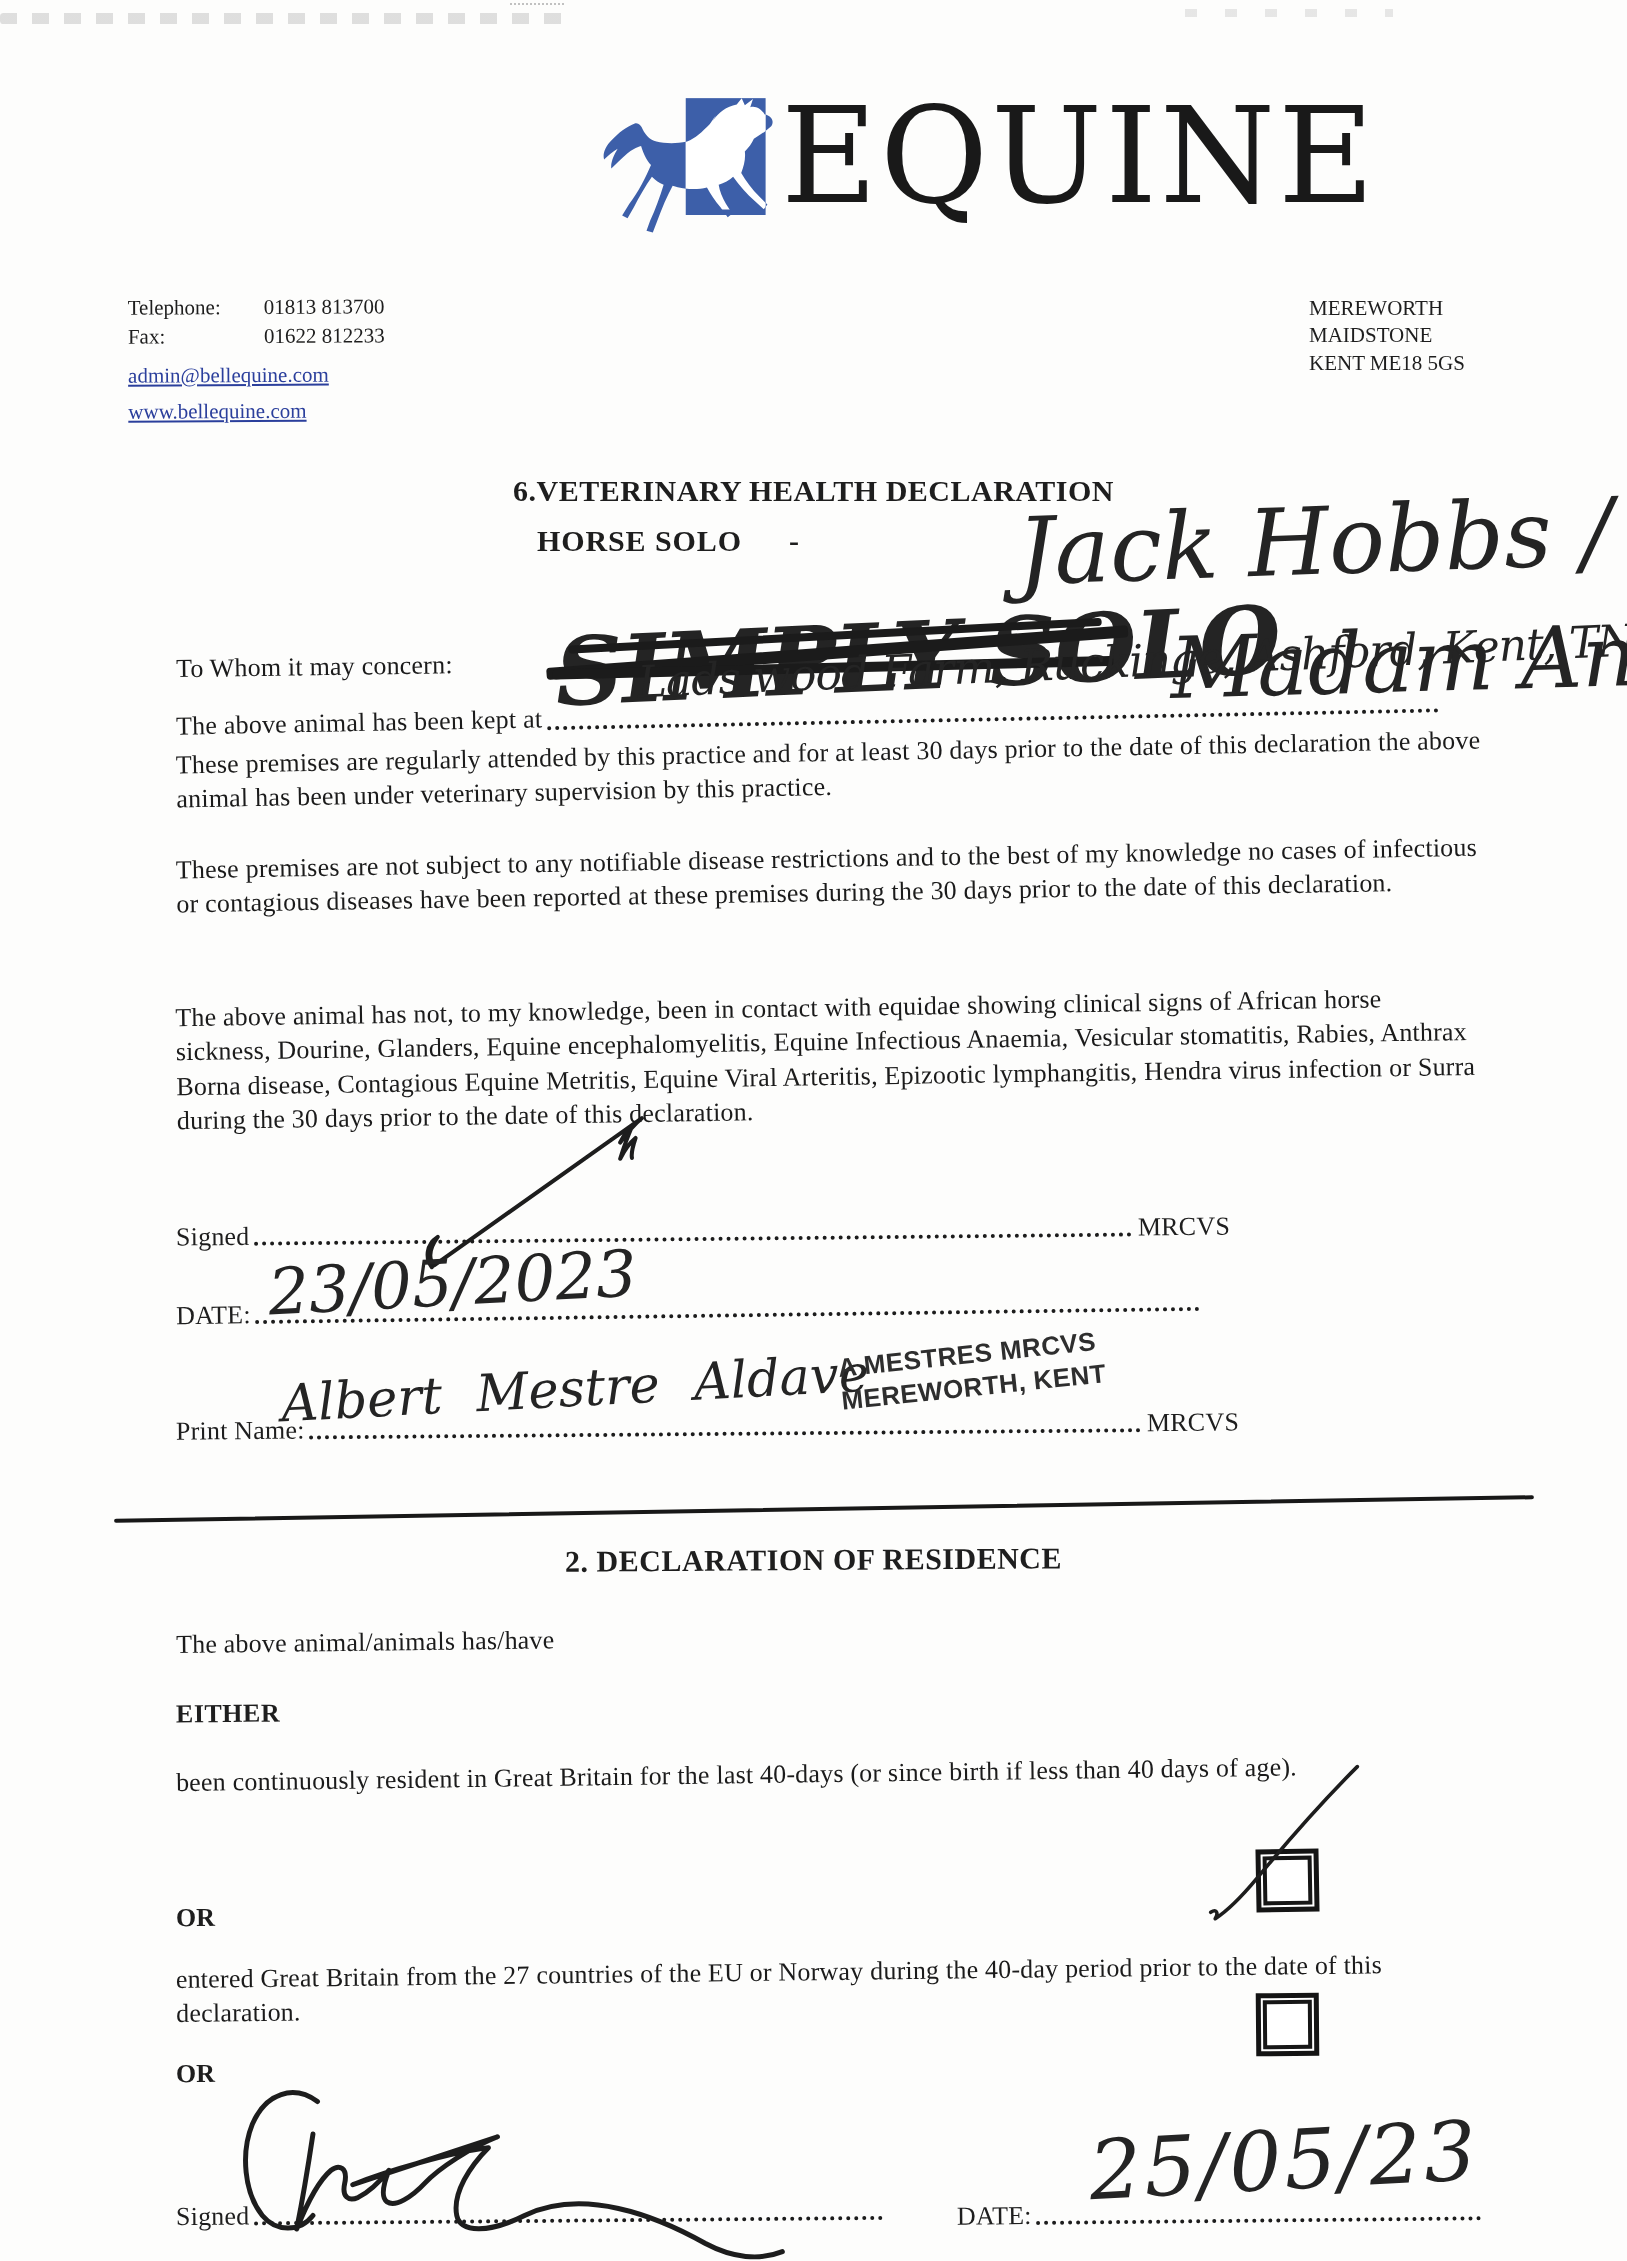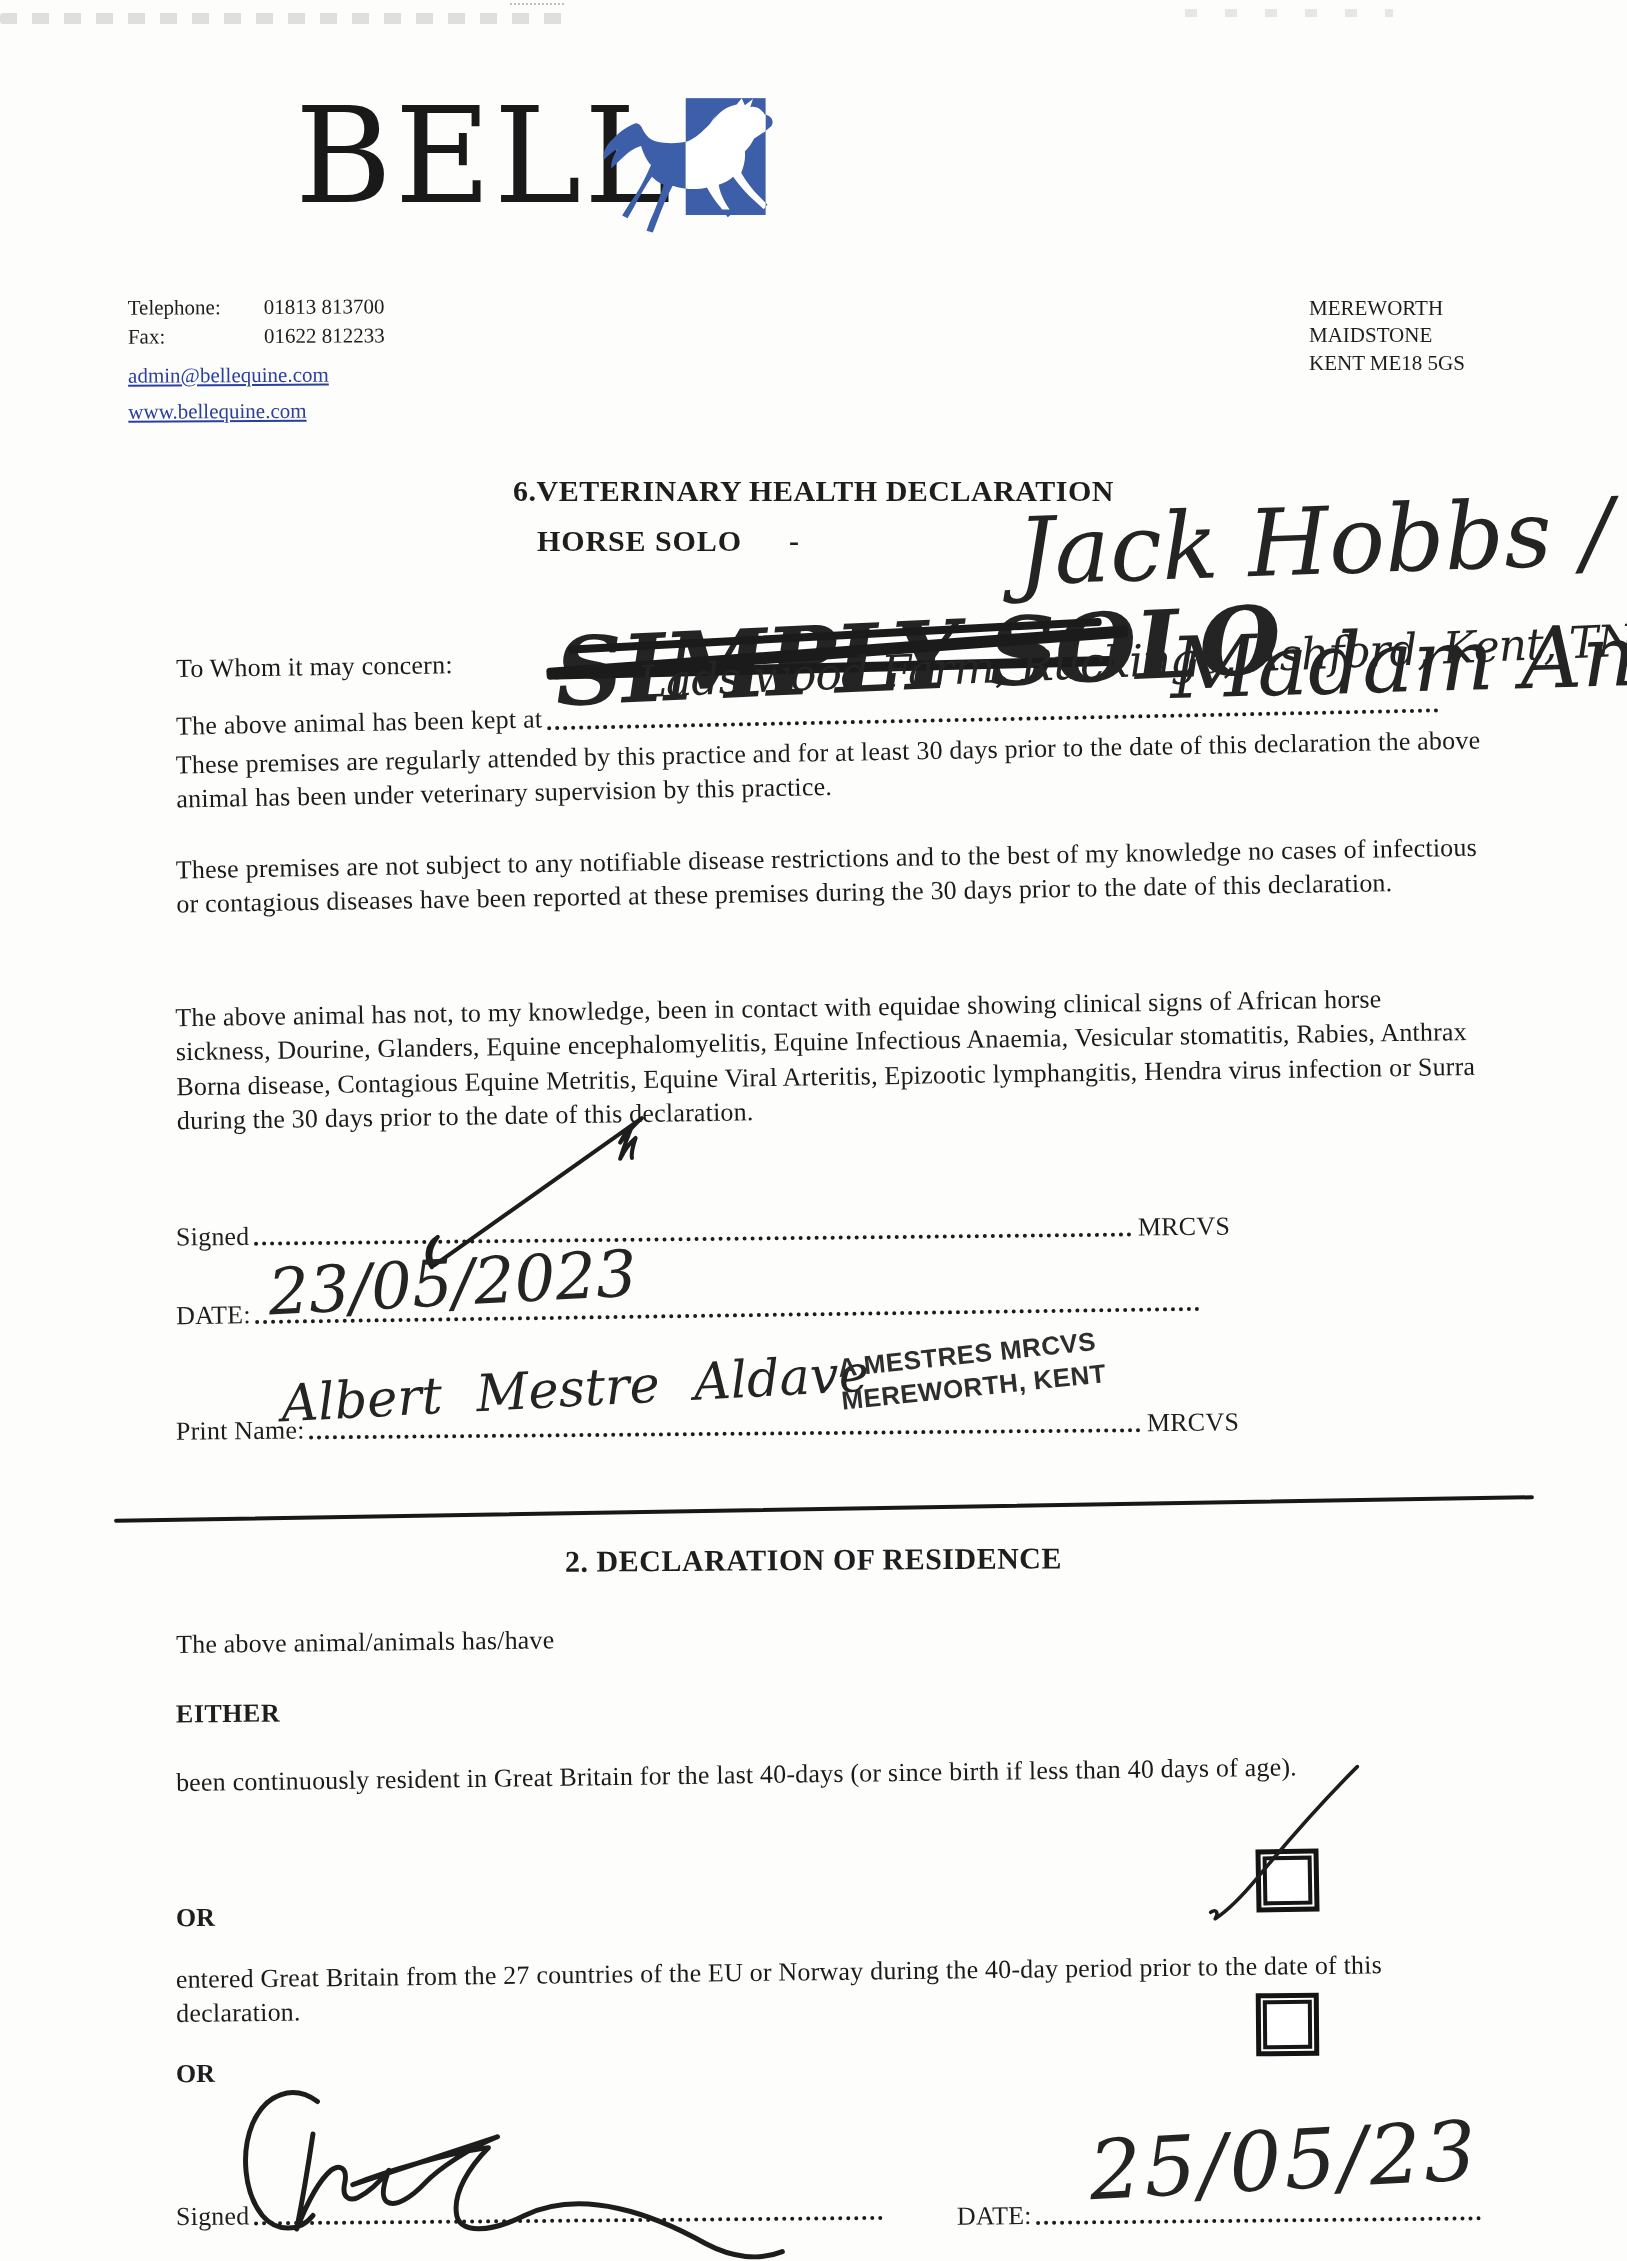--- a/index.html
+++ b/index.html
@@ -112,37 +112,37 @@
 </style>
 </head>
 <body>
 
 <div class="page">
 
   <div class="scan-top"></div>
   <div class="scan-top2"></div>
   <div class="scan-dots"></div>
 
-  <div class="logo-bell">BELL</div>
   <svg class="logo-horse" viewBox="0 0 460 430">
     <defs>
       <clipPath id="boxclip">
           <rect x="225" y="38" width="177" height="259"></rect>
         </clipPath>
       <mask id="outmask">
         <rect x="0" y="0" width="460" height="430" fill="#fff"></rect>
         <rect x="225" y="38" width="177" height="259" fill="#000"></rect>
       </mask>
     </defs>
     <rect class="logo-box-rect" x="225" y="38" width="177" height="259"></rect>
     <g transform="translate(0,-12)">
       <path class="horse-out" mask="url(#outmask)" d="M415,112 C422,100 414,88 400,86 C392,74 380,66 368,70 L374,52 356,66 349,50 338,64 C315,68 298,82 285,100 L292,88 281,103 288,94 278,108 C262,124 246,140 228,146 C200,152 178,150 160,146 C145,142 136,132 130,120 C126,110 120,104 112,106 C96,112 76,126 60,144 C48,156 40,172 44,186 C52,178 64,168 74,162 C66,176 58,192 60,206 C70,196 84,182 96,172 C104,166 116,158 126,156 C132,176 140,190 148,198 C136,226 120,258 100,284 L84,310 96,316 110,292 C122,268 136,244 150,224 C158,232 166,238 176,242 C168,268 158,296 146,322 L138,344 152,348 162,322 C172,294 184,266 196,244 C220,252 248,254 272,248 C280,262 290,278 302,292 L318,314 328,306 314,284 C306,270 300,256 298,242 C310,238 322,232 330,224 C344,244 360,262 378,278 L398,296 406,286 388,268 C372,252 358,234 348,216 C354,200 358,184 356,168 C364,160 372,150 376,140 C388,132 402,124 415,112 Z"></path>
       <path class="horse-in" clip-path="url(#boxclip)" d="M415,112 C422,100 414,88 400,86 C392,74 380,66 368,70 L374,52 356,66 349,50 338,64 C315,68 298,82 285,100 L292,88 281,103 288,94 278,108 C262,124 246,140 228,146 C200,152 178,150 160,146 C145,142 136,132 130,120 C126,110 120,104 112,106 C96,112 76,126 60,144 C48,156 40,172 44,186 C52,178 64,168 74,162 C66,176 58,192 60,206 C70,196 84,182 96,172 C104,166 116,158 126,156 C132,176 140,190 148,198 C136,226 120,258 100,284 L84,310 96,316 110,292 C122,268 136,244 150,224 C158,232 166,238 176,242 C168,268 158,296 146,322 L138,344 152,348 162,322 C172,294 184,266 196,244 C220,252 248,254 272,248 C280,262 290,278 302,292 L318,314 328,306 314,284 C306,270 300,256 298,242 C310,238 322,232 330,224 C344,244 360,262 378,278 L398,296 406,286 388,268 C372,252 358,234 348,216 C354,200 358,184 356,168 C364,160 372,150 376,140 C388,132 402,124 415,112 Z"></path>
     </g>
   </svg>
+  <div class="logo-equine">EQUINE</div>
 
   <div class="contact">
     <div class="row"><span class="lbl">Telephone:</span><span>01813 813700</span></div>
     <div class="row"><span class="lbl">Fax:</span><span>01622 812233</span></div>
     <div class="row"><span class="link mail">admin@bellequine.com</span></div>
     <div class="row"><span class="link web">www.bellequine.com</span></div>
   </div>
   <div class="address">
     <div>MEREWORTH</div>
     <div>MAIDSTONE</div>

